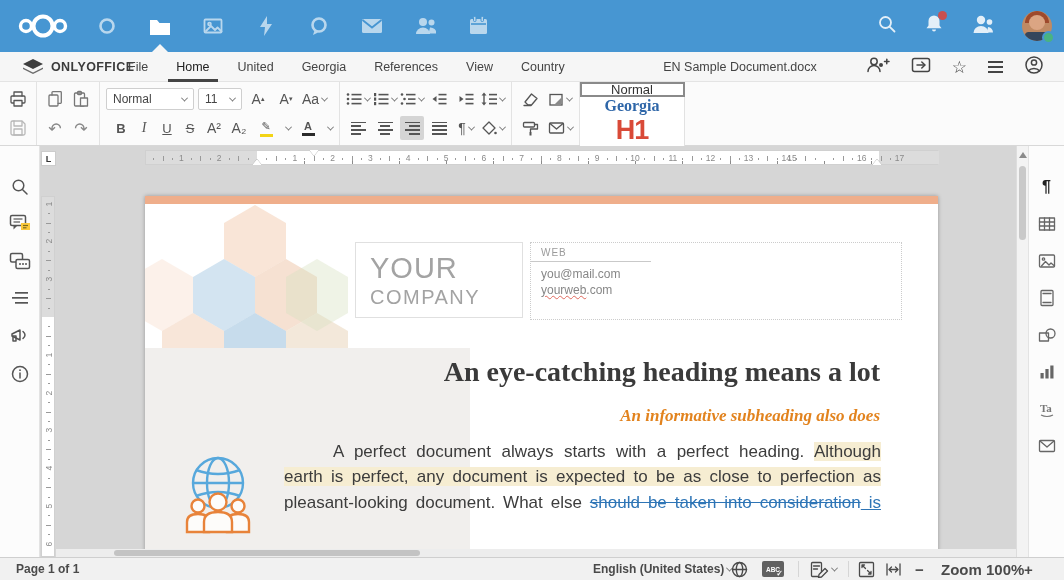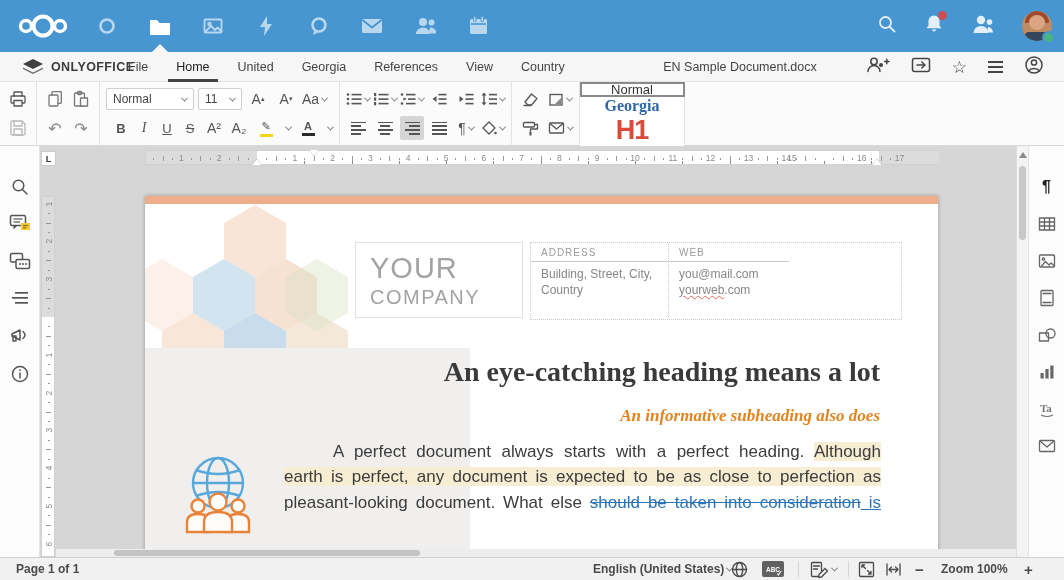--- a/index.html
+++ b/index.html
@@ -142,21 +142,21 @@
   .hs-thumb { position:absolute; left:58px; top:1px; width:306px; height:6px; background:#c3c3c3; border-radius:3px; }
 
   
   .statusbar { position:absolute; left:0; top:557px; width:1064px; height:23px; background:#f1f1f1; border-top:1px solid #cfcfcf; }
   .sb-page { position:absolute; left:16px; top:0; height:22px; display:flex; align-items:center; font-size:12px; font-weight:bold; color:#4a4a4a; }
   .sb-item { position:absolute; top:0; height:22px; display:flex; align-items:center; font-size:12px; font-weight:bold; color:#4a4a4a; }
   .sb-sep { position:absolute; top:3px; width:1px; height:16px; background:#d6d6d6; }
   .abc-badge { width:22px; height:16px; background:#616161; border-radius:2px; color:#fff; font-size:6.5px; font-weight:bold;
     display:flex; align-items:center; justify-content:center; position:relative; }
   .abc-badge .chk { position:absolute; right:1px; bottom:-1px; font-size:8px; color:#fff; }
-  .zoomtxt { font-size:12px; font-weight:bold; color:#4a4a4a; }
+  .zoomtxt { font-size:15px; font-weight:bold; color:#4a4a4a; }
   .pm { font-size:15px; color:#4a4a4a; font-weight:bold; }
 </style>
 </head>
 <body>
 
 <div id="app">
 
   <div class="topbar">
     <div class="nc-logo">
       <svg width="52" height="30">
@@ -796,27 +796,20 @@
             <div class="hex" style="left: 141px; top: 63px; background: rgb(214, 226, 192); opacity: 0.4;"></div>
           </div>
         <div class="graypanel"></div>
 
         <div class="companybox">
           <div class="co1">YOUR</div>
           <div class="co2">COMPANY</div>
         </div>
 
         <div class="contact">
-          <div class="ccol" style="width:138px">
-            <div class="chead">ADDRESS</div>
-            <div class="cval">
-              <div>Building, Street, City,</div>
-              <div>Country</div>
-            </div>
-          </div>
           <div class="ccol" style="width:120px">
             <div class="chead">WEB</div>
             <div class="cval">
               <div>you@mail.com</div>
               <div><span class="wavy">yourweb</span><span>.com</span></div>
             </div>
           </div>
         </div>
 
         <div class="doc-heading">An eye-catching heading means a lot</div>

